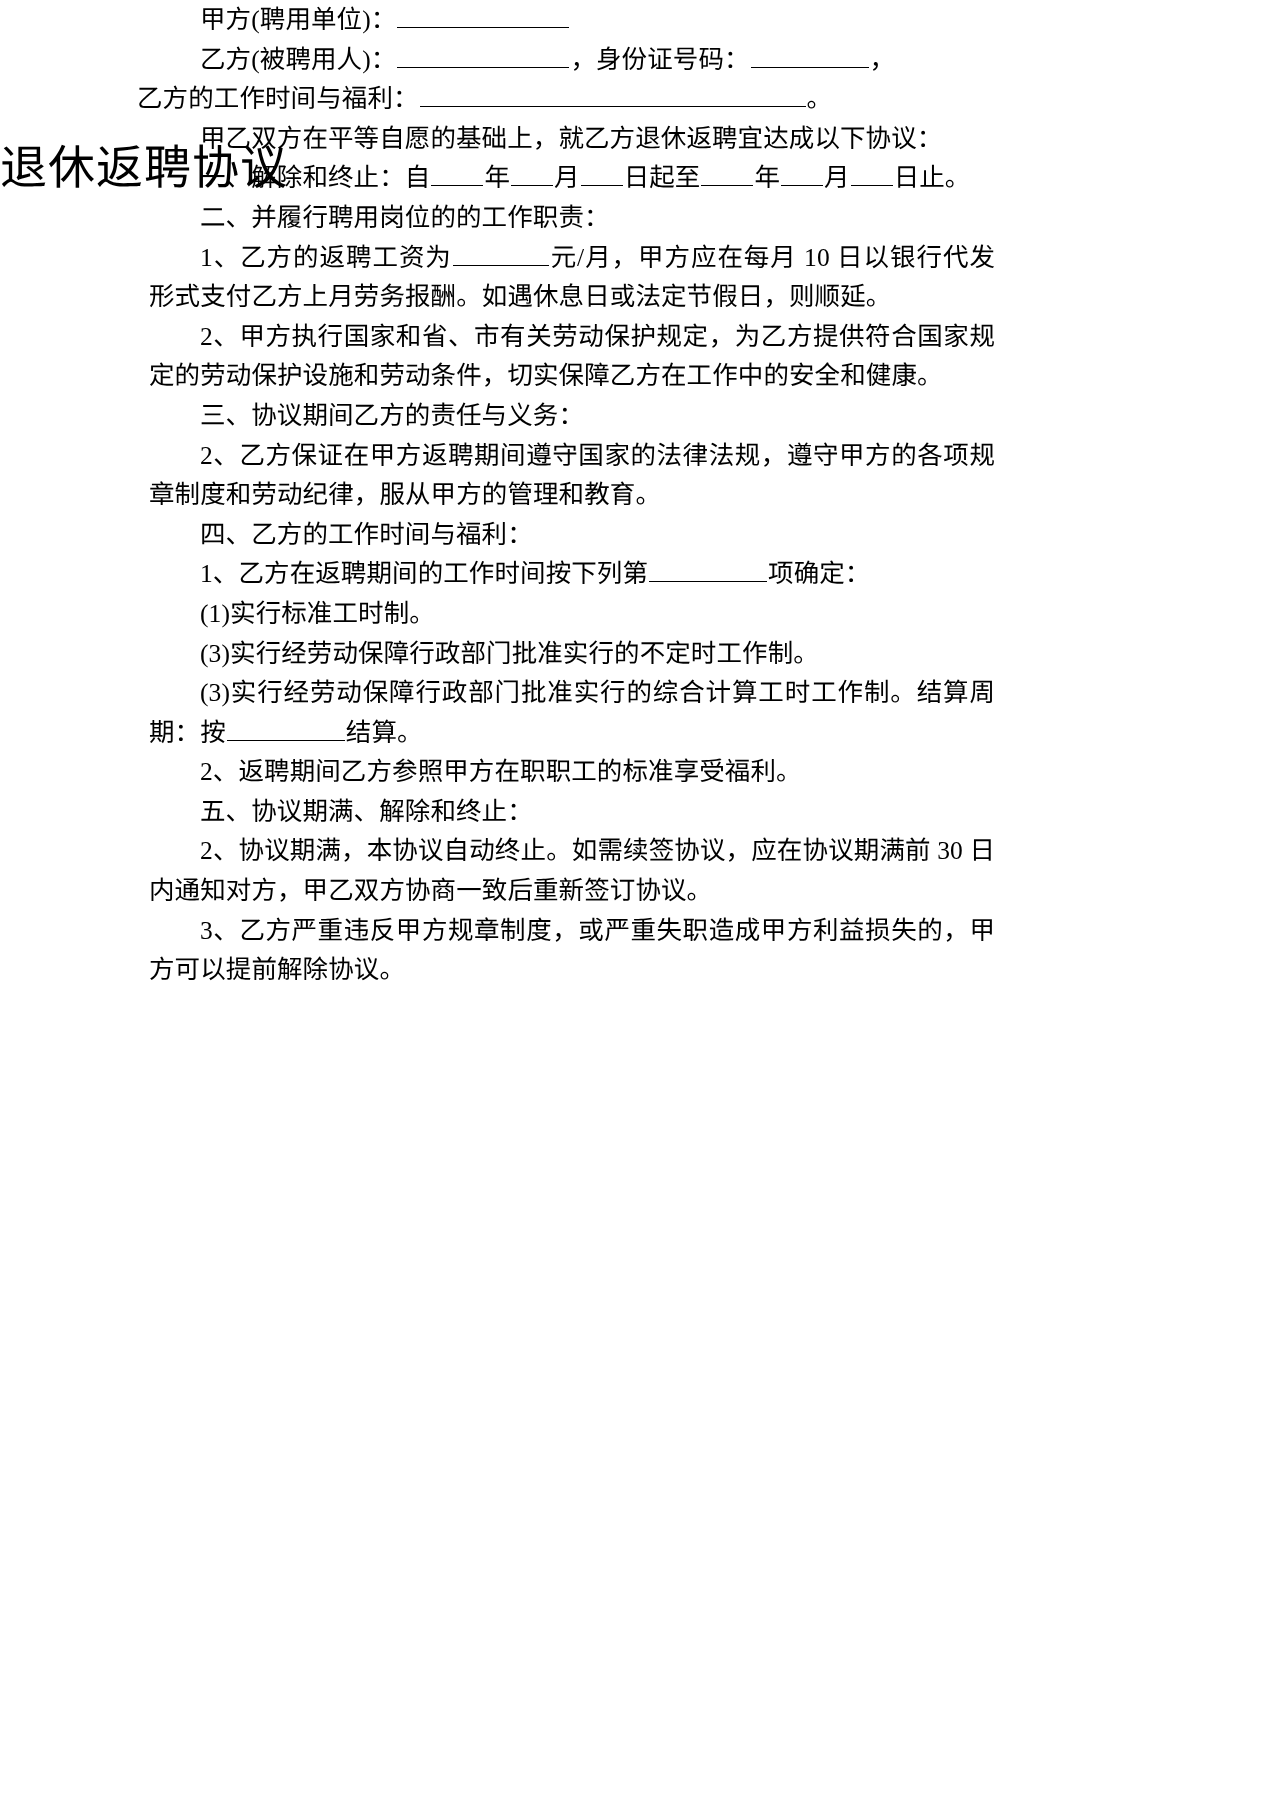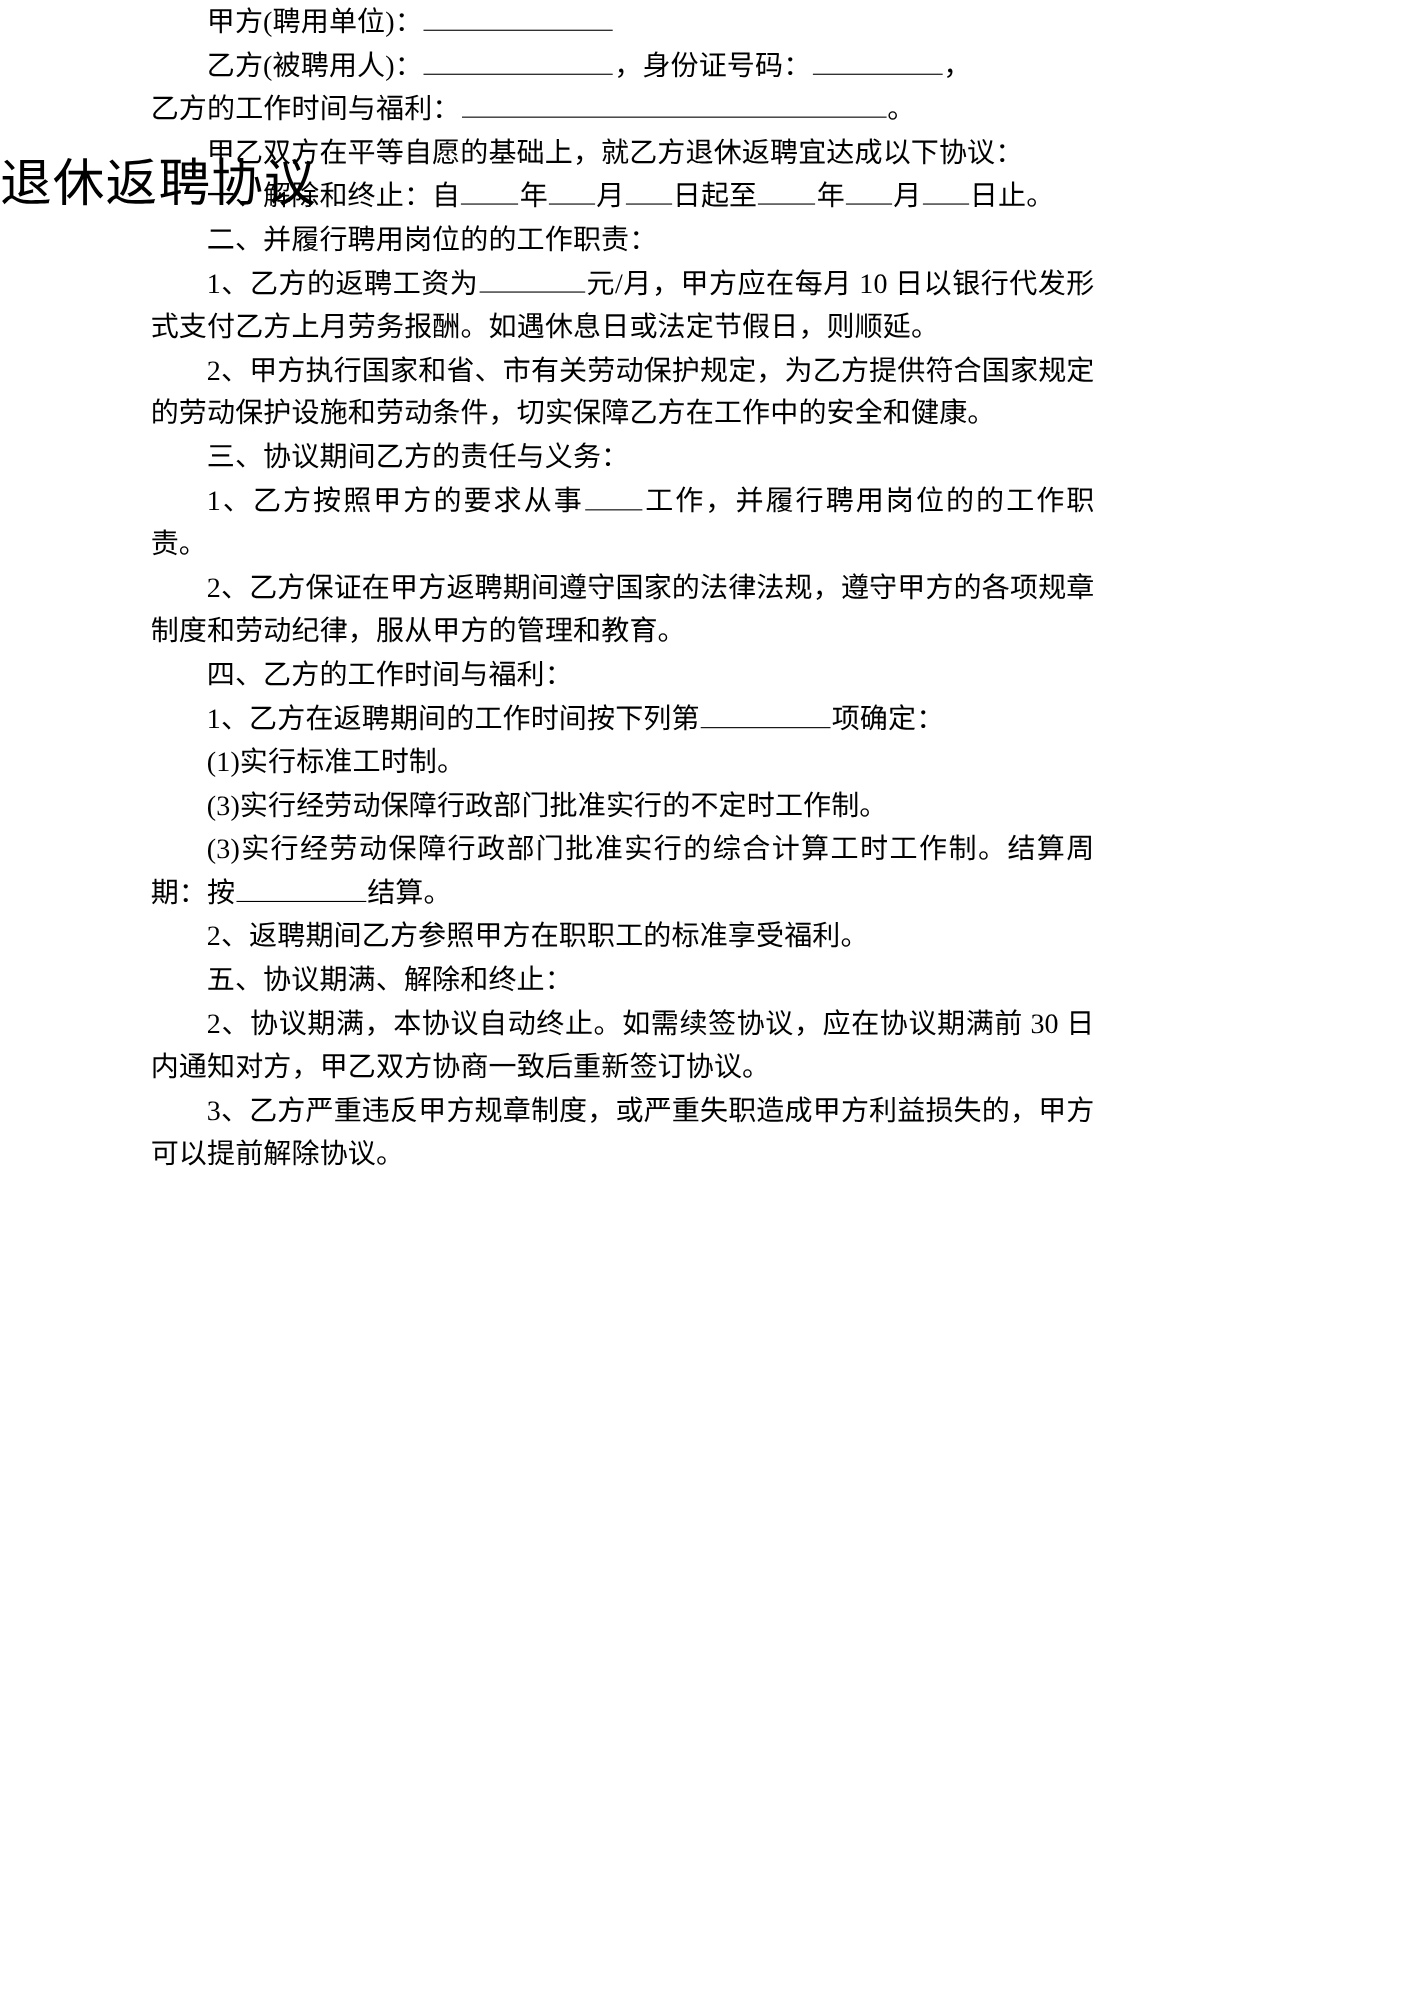--- a/index.html
+++ b/index.html
@@ -39,20 +39,21 @@
     line-height: 39.6px;
     margin: 0;
     padding: 0;
     text-align: justify;
     text-justify: inter-ideograph;
     letter-spacing: 0.1px;
     word-break: break-all;
   }
   p.indent {
     text-indent: 2em;
+    margin-left: 12px;
   }
   .gap-before-fields { margin-top: 35px; }
   .fill {
     display: inline-block;
     border-bottom: 1.6px solid #000;
     vertical-align: baseline;
     height: 1.05em;
     margin: 0 1px;
   }
   .w-xs { width: 42px; }
@@ -92,23 +93,20 @@
     <p class="line indent">二、并履行聘用岗位的的工作职责：</p>
 
     <p class="line indent">
       <span>1、乙方的返聘工资为</span><span class="fill w-m"></span><span>元/月，甲方应在每月 10 日以银行代发形式支付乙方上月劳务报酬。如遇休息日或法定节假日，则顺延。</span>
     </p>
 
     <p class="line indent">2、甲方执行国家和省、市有关劳动保护规定，为乙方提供符合国家规定的劳动保护设施和劳动条件，切实保障乙方在工作中的安全和健康。</p>
 
     <p class="line indent">三、协议期间乙方的责任与义务：</p>
 
-    <p class="line indent">
-      <span>1、乙方按照甲方的要求从事</span><span class="fill w-s"></span><span>工作，并履行聘用岗位的的工作职责。</span>
-    </p>
 
     <p class="line indent">2、乙方保证在甲方返聘期间遵守国家的法律法规，遵守甲方的各项规章制度和劳动纪律，服从甲方的管理和教育。</p>
 
     <p class="line indent">四、乙方的工作时间与福利：</p>
 
     <p class="line indent">
       <span>1、乙方在返聘期间的工作时间按下列第</span><span class="fill w-l"></span><span>项确定：</span>
     </p>
 
     <p class="line indent">(1)实行标准工时制。</p>

